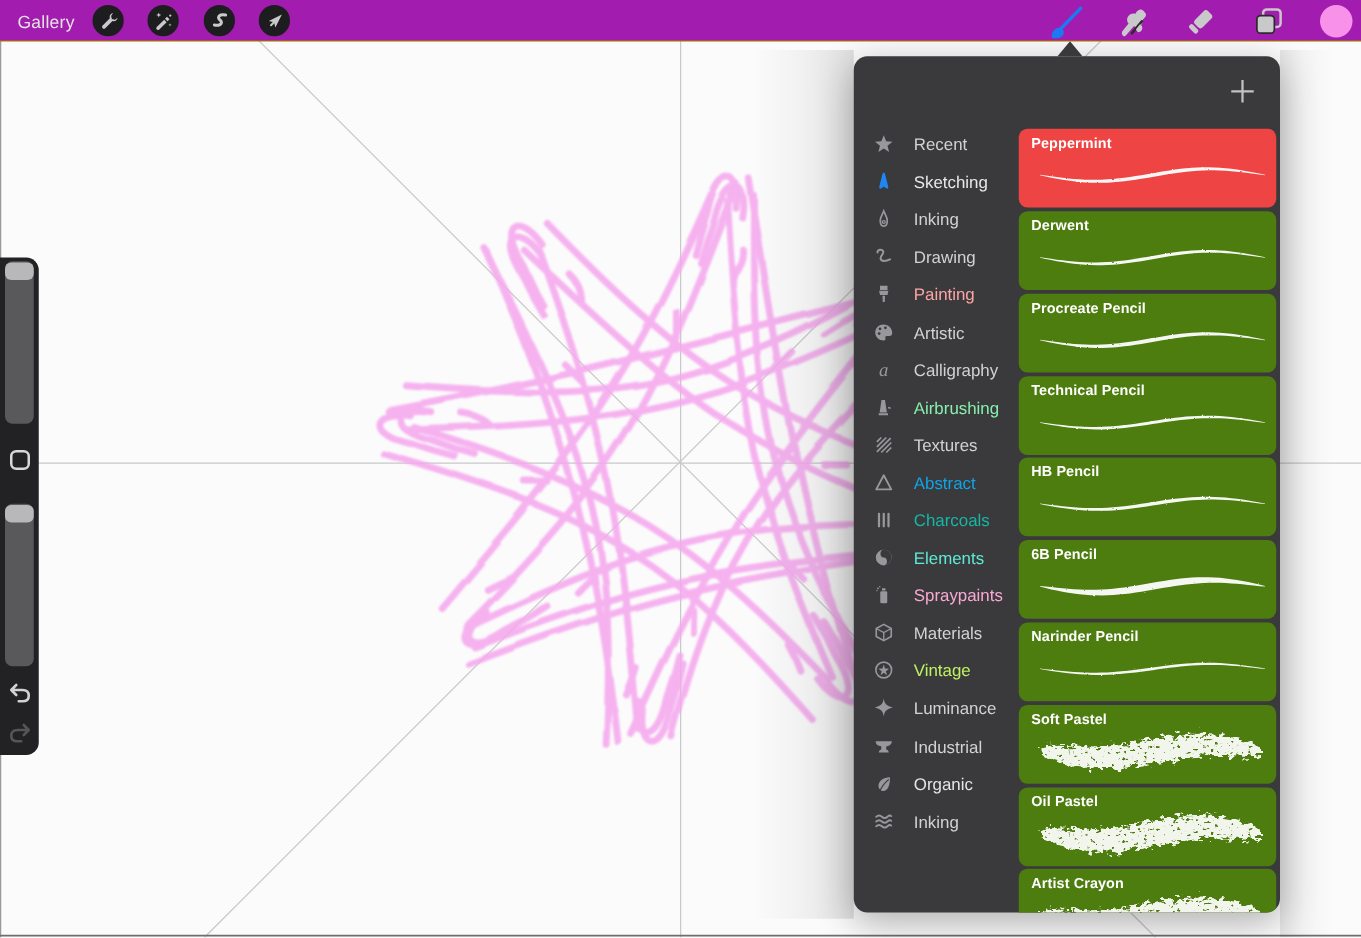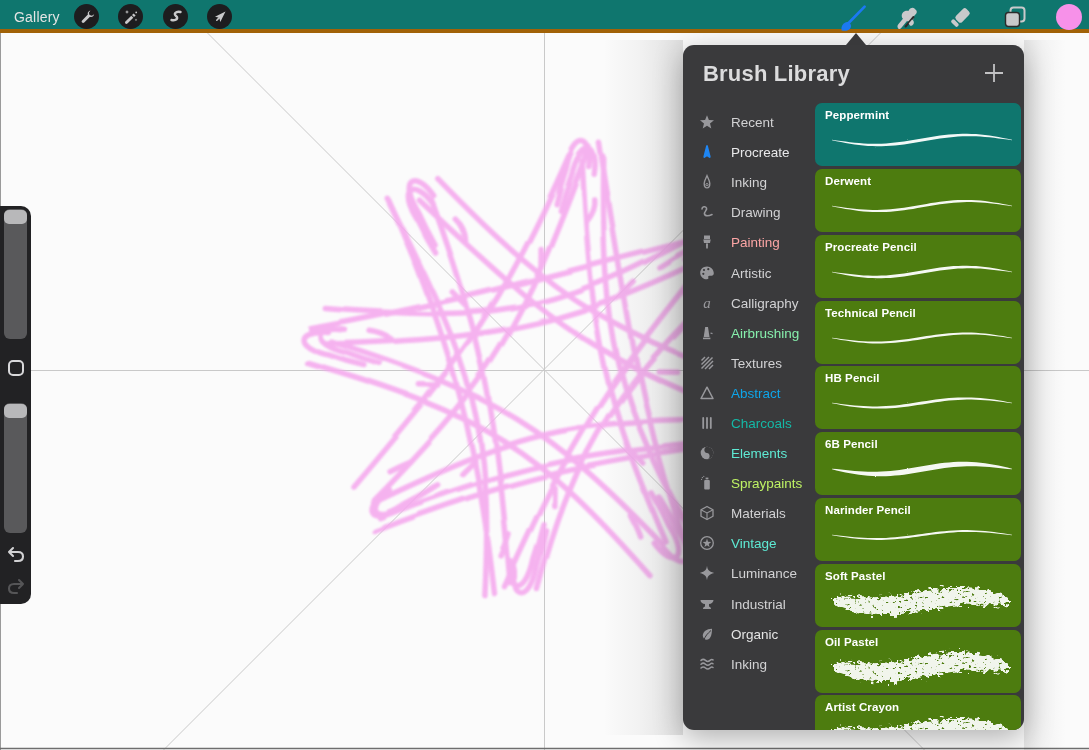--- a/index.html
+++ b/index.html
@@ -4,21 +4,21 @@
 * { margin:0; padding:0; box-sizing:border-box; }
 html,body { width:1089px; height:750px; overflow:hidden; background:#fbfbfb;
   font-family:"Liberation Sans", sans-serif; }
 #stage { position:relative; width:1089px; height:750px; overflow:hidden; }
 
 
 #canvas { position:absolute; left:0; top:0; }
 
 
 #topbar { position:absolute; left:0; top:0; width:1089px; height:33px;
-  background:#0f766e; border-bottom:4px solid #a16207; z-index:30; }
+  background:#a21caf; border-bottom:1px solid #a16207; z-index:30; }
 #gallery { position:absolute; left:14px; top:9px; font-size:14px; color:#e4e4e4;
   letter-spacing:0.2px; }
 .cbtn { position:absolute; top:4px; width:25px; height:25px; border-radius:50%;
   background:#1d1d1f; }
 .cbtn svg { position:absolute; left:50%; top:50%; transform:translate(-50%,-50%); }
 .tool { position:absolute; top:3px; width:28px; height:28px; }
 
 
 #sidebar { position:absolute; left:0; top:206px; width:31px; height:398px;
   background:#222224; border-radius:0 10px 10px 0; z-index:10; }
@@ -30,26 +30,26 @@
   border:2px solid #d8d8da; border-radius:5px; }
 
 
 #panel { position:absolute; left:683px; top:45px; width:341px; height:685px;
   background:#3a3a3c; border-radius:11px; z-index:20; overflow:hidden;
   box-shadow:0 8px 30px rgba(0,0,0,0.30); }
 #ptitle { position:absolute; left:20px; top:16px; font-size:22px; font-weight:bold;
   color:#dcdcdd; letter-spacing:0.2px; }
 #plus { position:absolute; left:301px; top:18px; width:20px; height:20px; }
 .cat { position:absolute; left:16px; height:30px; font-size:13.5px; display:flex;
-  align-items:flex-end; }
+  align-items:center; }
 .cat .cico { margin-left:0; width:16px; height:16px; flex:0 0 16px; }
 .cat span { margin-left:16px; }
 .card { position:absolute; left:132px; width:206px; height:63px; background:#4d7c0f;
   border-radius:7px; overflow:hidden; }
-.card.sel { background:#0f766e; }
+.card.sel { background:#ef4444; }
 .card svg { position:absolute; left:0; top:0; }
 .cname { position:absolute; left:10px; top:6px; font-size:11.5px; font-weight:bold;
   color:#fff; z-index:2; letter-spacing:0.1px; }
 #ptri { position:absolute; left:846px; top:33px; width:0; height:0; z-index:21;
   border-left:10px solid transparent; border-right:10px solid transparent;
   border-bottom:12px solid #39393b; }
 </style></head>
 <body>
 <div id="stage">
 
@@ -214,35 +214,34 @@
   <div style="position:absolute; left:1056px; top:3.5px; width:26px; height:26px;
     border-radius:50%; background:#f791e9;"></div>
 </div>
 
 <div style="position:absolute; left:603px; top:40px; width:80px; height:695px; z-index:15;
   background:linear-gradient(to right, rgba(40,40,40,0) 0%, rgba(40,40,40,0.045) 45%, rgba(40,40,40,0.13) 100%);"></div>
 <div style="position:absolute; left:1024px; top:40px; width:42px; height:710px; z-index:15;
   background:linear-gradient(to left, rgba(40,40,40,0) 0%, rgba(40,40,40,0.04) 55%, rgba(40,40,40,0.10) 100%);"></div>
 <div id="ptri"></div>
 <div id="panel">
-  <div id="ptitle">Brush Library</div>
   <svg id="plus" viewBox="0 0 20 20">
         <path d="M10 1 V19 M1 10 H19" stroke="#c2c2c4" stroke-width="1.8"></path>
       </svg>
   <div class="cat" style="top:55px">
 <svg class="cico" width="16" height="16" viewBox="0 0 16 16">
           <path d="M8 1.2 L9.9 6 L15 6.3 L11 9.5 L12.3 14.5 L8 11.7 L3.7 14.5 L5 9.5 L1 6.3 L6.1 6 Z" fill="#98989c"></path>
         </svg>
 <span style="color:#d2d2d4">Recent</span>
 </div>
 <div class="cat" style="top:85px">
 <svg class="cico" width="16" height="16" viewBox="0 0 16 16">
           <path d="M8 1.1 C8.4 1.1 8.8 1.5 9.0 2.2 L11.5 11.9 C11.8 13.2 11.4 14.0 10.6 13.9 L8.35 12.5 C8.15 12.4 7.85 12.4 7.65 12.5 L5.4 13.9 C4.6 14.0 4.2 13.2 4.5 11.9 L7.0 2.2 C7.2 1.5 7.6 1.1 8 1.1 Z" fill="#1f86f3"></path>
         </svg>
-<span style="color:#e8e8ea">Procreate</span>
+<span style="color:#e8e8ea">Sketching</span>
 </div>
 <div class="cat" style="top:115px">
 <svg class="cico" width="16" height="16" viewBox="0 0 16 16">
           <path d="M8 1.8 C6.9 4.6 5.2 6.6 5.2 9.6 C5.2 12.1 6.4 13.9 8 13.9 C9.6 13.9 10.8 12.1 10.8 9.6 C10.8 6.6 9.1 4.6 8 1.8 Z" stroke="#98989c" stroke-width="1.4" fill="none"></path>
           <circle cx="8" cy="10.6" r="1.15" stroke="#98989c" stroke-width="1" fill="none"></circle>
         </svg>
 <span style="color:#d2d2d4">Inking</span>
 </div>
 <div class="cat" style="top:145px">
 <svg class="cico" width="16" height="16" viewBox="0 0 16 16">
@@ -319,35 +318,35 @@
 <span style="color:#5eead4">Elements</span>
 </div>
 <div class="cat" style="top:416px">
 <svg class="cico" width="16" height="16" viewBox="0 0 16 16">
           <rect x="5.2" y="5" width="5.6" height="9.5" rx="1" fill="#98989c"></rect>
           <rect x="6.6" y="2.6" width="2.8" height="1.8" fill="#98989c"></rect>
           <circle cx="3.4" cy="2.6" r="0.7" fill="#98989c"></circle>
           <circle cx="4.8" cy="1.4" r="0.55" fill="#98989c"></circle>
           <circle cx="2.6" cy="4.4" r="0.55" fill="#98989c"></circle>
         </svg>
-<span style="color:#bef264">Spraypaints</span>
+<span style="color:#f9a8d4">Spraypaints</span>
 </div>
 <div class="cat" style="top:446px">
 <svg class="cico" width="16" height="16" viewBox="0 0 16 16">
           <path d="M8 1.5 L14 4.8 V11.2 L8 14.5 L2 11.2 V4.8 Z" stroke="#98989c" stroke-width="1.3" fill="none" stroke-linejoin="round"></path>
           <path d="M2.3 5 L8 8 L13.7 5 M8 8 V14.2" stroke="#98989c" stroke-width="1.1" fill="none"></path>
         </svg>
 <span style="color:#d2d2d4">Materials</span>
 </div>
 <div class="cat" style="top:476px">
 <svg class="cico" width="16" height="16" viewBox="0 0 16 16">
           <circle cx="8" cy="8" r="6.3" stroke="#98989c" stroke-width="1.3" fill="none"></circle>
           <path d="M8 3.6 L9 6.8 L12.3 6.9 L9.7 8.9 L10.6 12.1 L8 10.2 L5.4 12.1 L6.3 8.9 L3.7 6.9 L7 6.8 Z" fill="#98989c"></path>
         </svg>
-<span style="color:#5eead4">Vintage</span>
+<span style="color:#bef264">Vintage</span>
 </div>
 <div class="cat" style="top:506px">
 <svg class="cico" width="16" height="16" viewBox="0 0 16 16">
           <path d="M8 0.8 C8.7 5 9.5 6.3 15.2 8 C9.5 9.7 8.7 11 8 15.2 C7.3 11 6.5 9.7 0.8 8 C6.5 6.3 7.3 5 8 0.8 Z" fill="#98989c"></path>
         </svg>
 <span style="color:#d2d2d4">Luminance</span>
 </div>
 <div class="cat" style="top:537px">
 <svg class="cico" width="16" height="16" viewBox="0 0 16 16">
           <path d="M1.5 4 C1.5 6.5 3.5 7.8 6 8 L6 10.5 C4.5 11 4 12 4 13 L12 13 C12 12 11.5 11 10 10.5 L10 8 C12.5 8 14.5 6.3 14.5 4 L5 4 C4 4 3 4 1.5 4 Z" fill="#98989c"></path>

